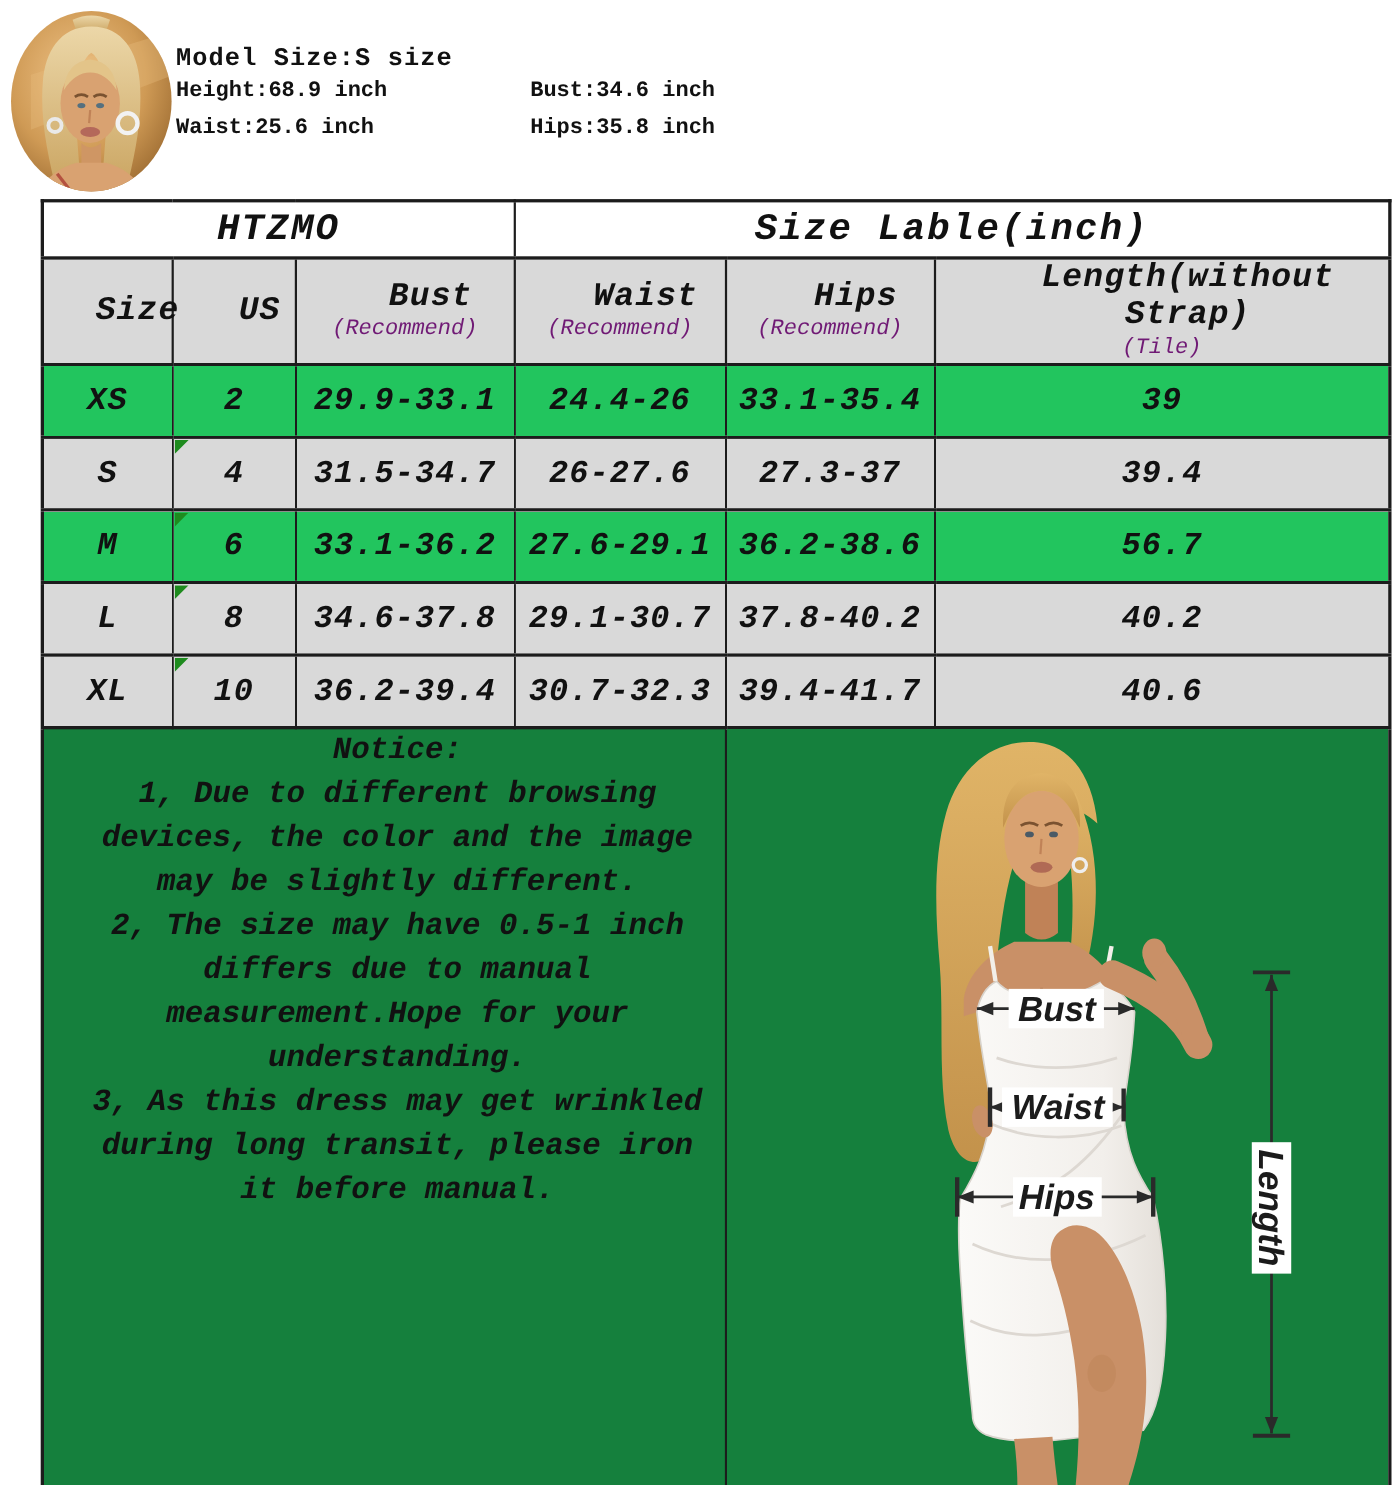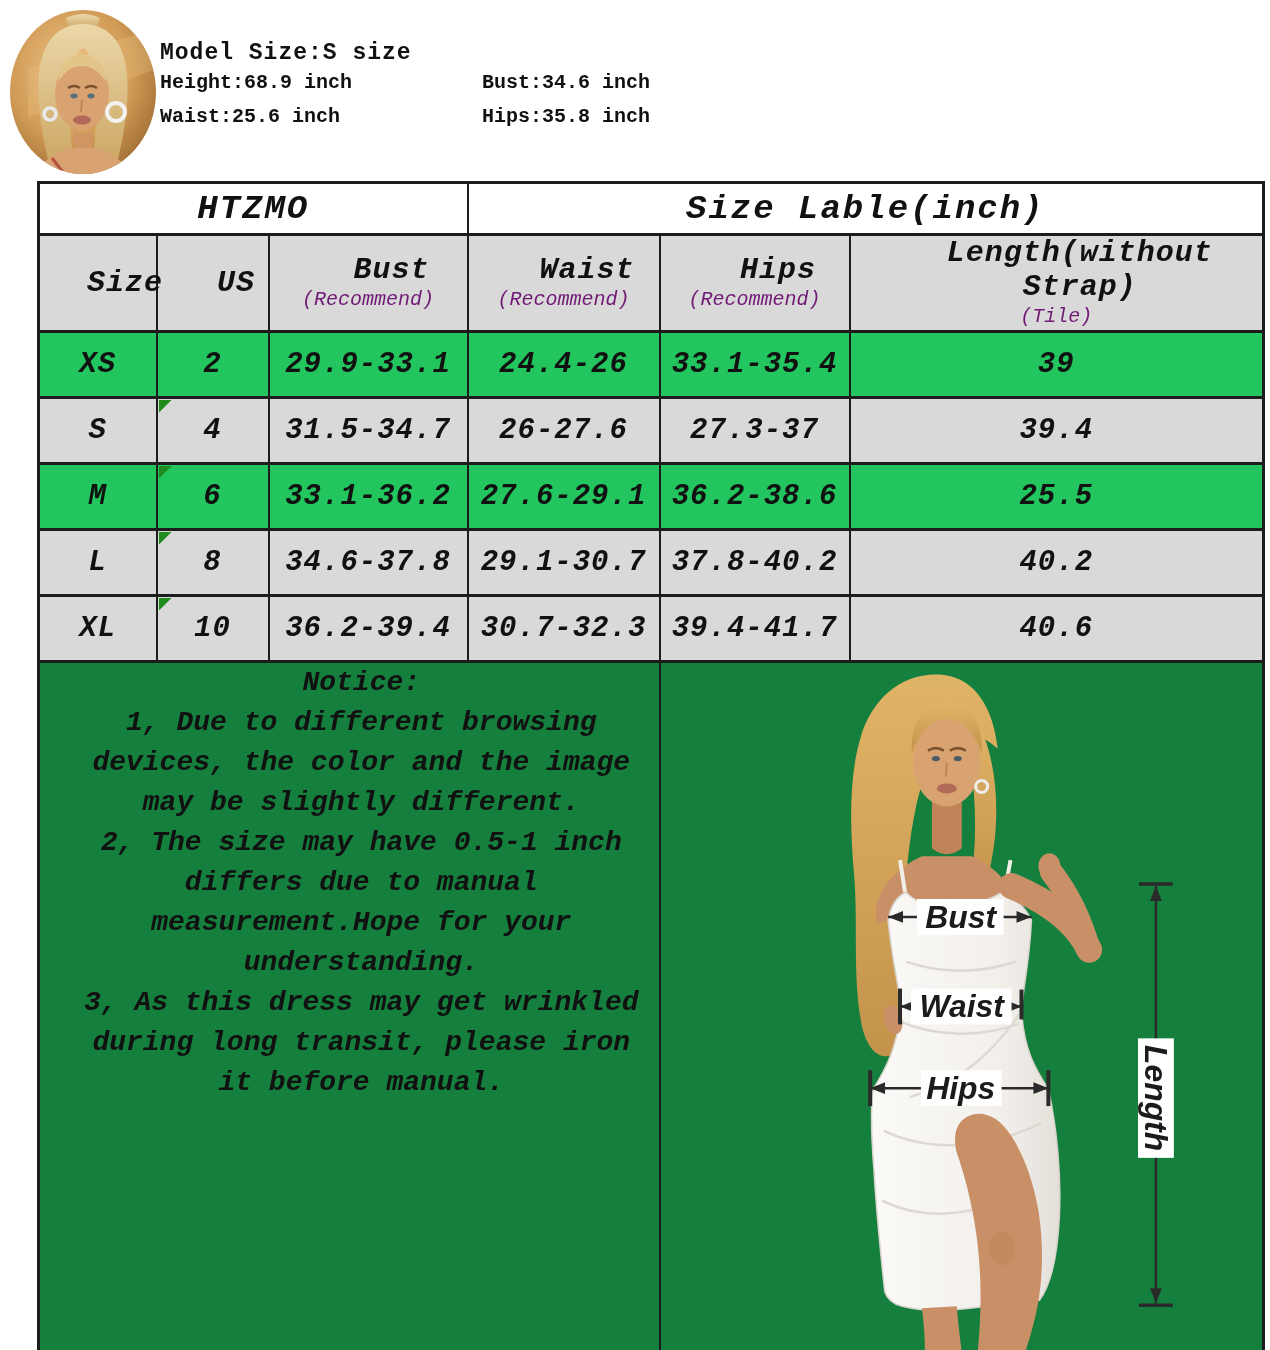--- a/index.html
+++ b/index.html
@@ -149,21 +149,21 @@
           <td>26-27.6</td>
           <td>27.3-37</td>
           <td>39.4</td>
         </tr>
         <tr class="data-row">
           <td>M</td>
           <td class="flag">6</td>
           <td>33.1-36.2</td>
           <td>27.6-29.1</td>
           <td>36.2-38.6</td>
-          <td>25.5</td>
+          <td>56.7</td>
         </tr>
         <tr class="data-row shaded">
           <td>L</td>
           <td class="flag">8</td>
           <td>34.6-37.8</td>
           <td>29.1-30.7</td>
           <td>37.8-40.2</td>
           <td>40.2</td>
         </tr>
         <tr class="data-row shaded">

